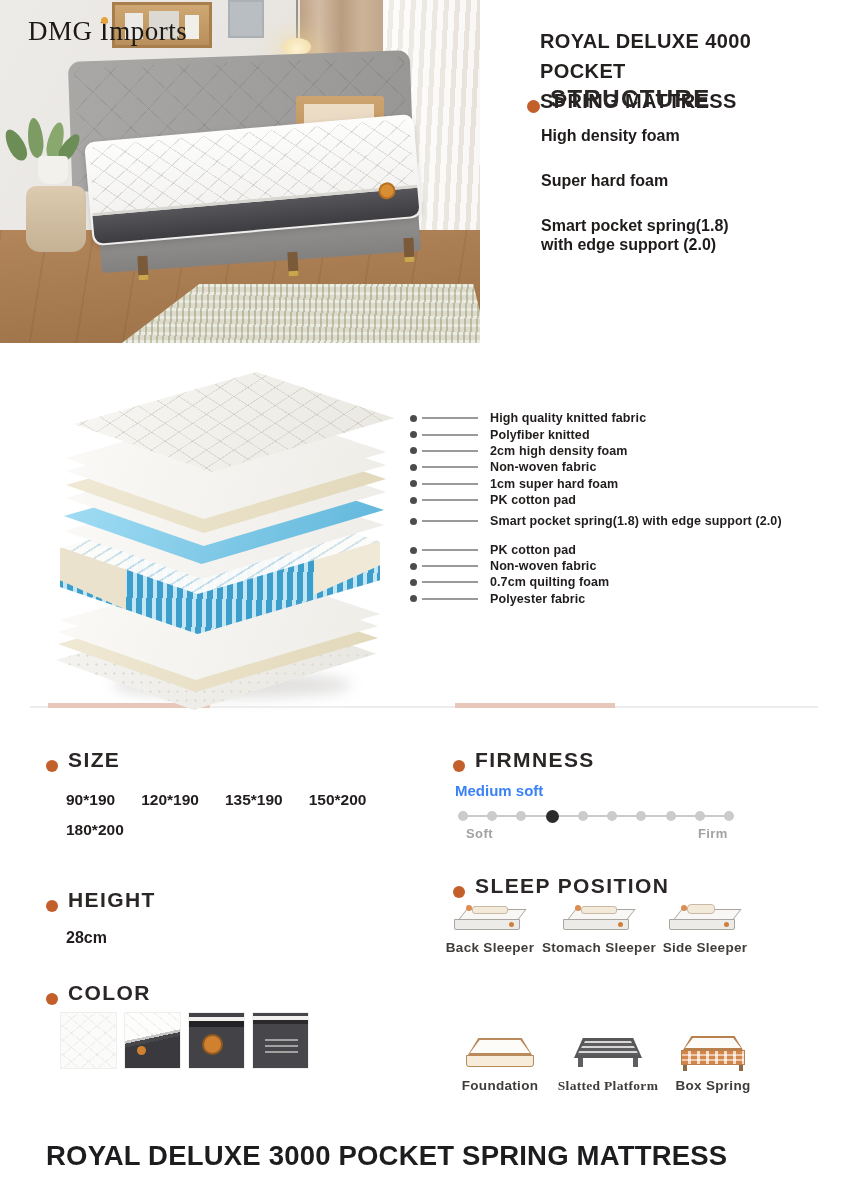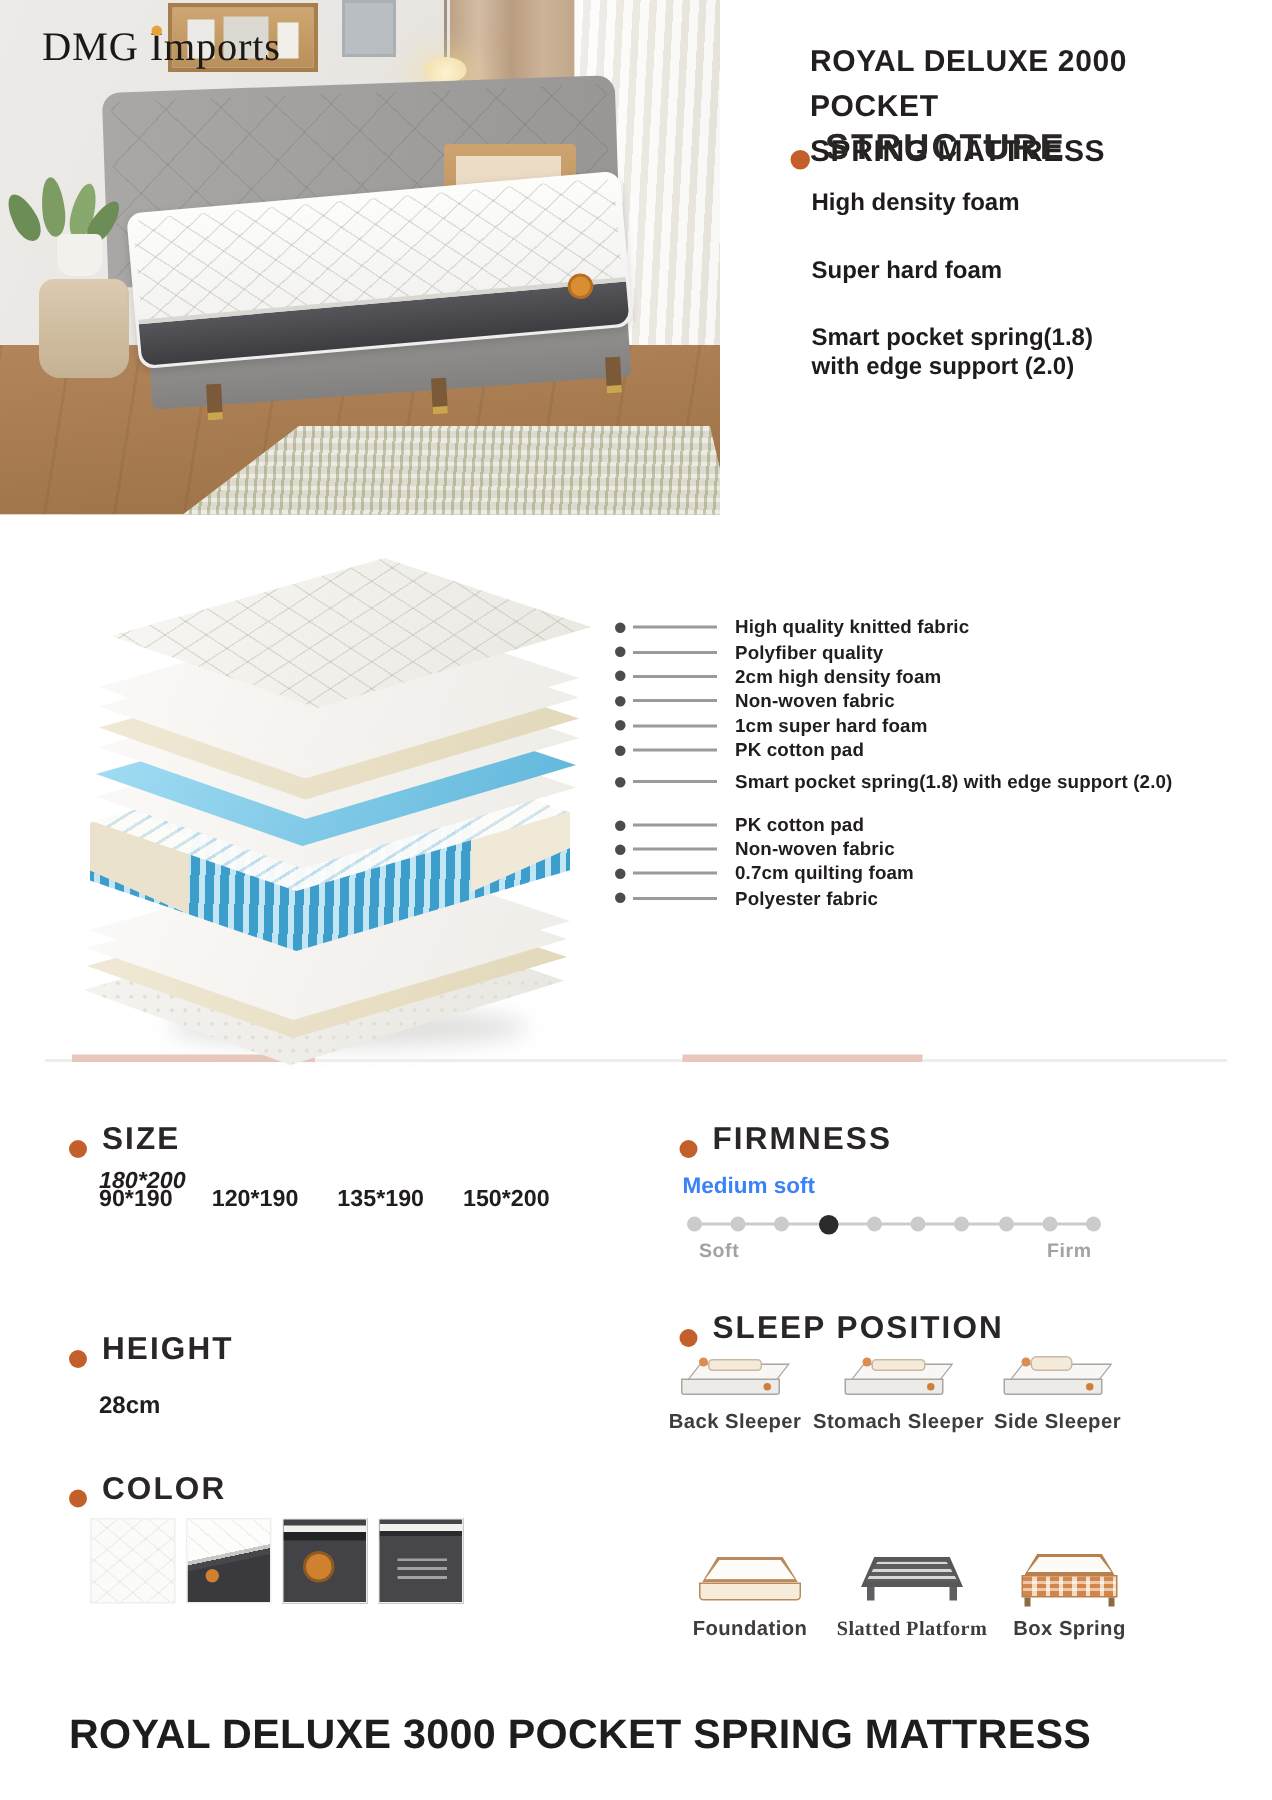--- a/index.html
+++ b/index.html
@@ -123,21 +123,21 @@
   .divider-line{position:absolute;left:30px;top:706px;width:788px;height:2px;background:#efedeb;}
   .divider-salmon{position:absolute;top:703px;height:5px;background:var(--divider-salmon,#e7c7ba);}
   .ds1{left:48px;width:162px;} .ds2{left:455px;width:160px;}
 
   
   .sz-head{left:46px;top:748px;} .fi-head{left:453px;top:748px;}
   .he-head{left:46px;top:888px;} .sp-head{left:453px;top:874px;}
   .co-head{left:46px;top:981px;} .bf-head{left:453px;top:985px;}
   .sec-title{font-size:21px;}
   .size-row{position:absolute;left:66px;display:flex;gap:26px;font-size:15.5px;font-weight:700;color:#201d1c;}
-  .size-r1{top:791px;} .size-r2{top:779px;font-style:italic;}
+  .size-r1{top:791px;} .size-r2{top:821px;}
   .height-value{position:absolute;left:66px;top:929px;font-size:16px;font-weight:700;color:#201d1c;}
 
   .firm-value{position:absolute;left:455px;top:782px;font-size:15px;font-weight:700;color:#3b82f6;}
   .firm-scale{position:absolute;left:458px;top:809px;width:276px;height:14px;}
   .firm-track{position:absolute;left:5px;right:5px;top:6px;height:2px;background:var(--firmness-inactive,#cbcbcb);}
   .firm-dots{position:absolute;inset:0;display:flex;justify-content:space-between;align-items:center;}
   .f-dot{width:10px;height:10px;border-radius:50%;background:var(--firmness-inactive,#cbcbcb);}
   .f-dot.active{width:13px;height:13px;background:var(--firmness-active,#2b2b2b);}
   .firm-minmax{position:absolute;top:826px;font-size:13px;font-weight:700;color:#a3a2a1;letter-spacing:.4px;}
   .fm-soft{left:466px;} .fm-firm{left:698px;}
@@ -237,21 +237,21 @@
         <div class="badge-dot"></div>
       </div>
     </div>
     <div class="logo">
       <span class="logo-dot"></span>
       <span>DMG Imports</span>
     </div>
   </div>
 
   <div class="title-block">
-    <div>ROYAL DELUXE 2000 POCKET</div>
+    <div>ROYAL DELUXE 4000 POCKET</div>
     <div>SPRING MATTRESS</div>
   </div>
   <div class="sec-head structure-head" style="left:527px;top:85px;">
     <span class="sec-dot"></span>
     <span class="sec-title">STRUCTURE</span>
   </div>
   <div class="structure-items">
     <div class="st-item">High density foam</div>
     <div class="st-item">Super hard foam</div>
     <div class="st-item">Smart pocket spring(1.8)
@@ -280,21 +280,21 @@
 
   <div class="callout-group cg-a">
     <div class="callout-row">
         <span class="c-dot"></span>
         <span class="c-line"></span>
         <span class="c-label">High quality knitted fabric</span>
       </div>
     <div class="callout-row">
         <span class="c-dot"></span>
         <span class="c-line"></span>
-        <span class="c-label">Polyfiber quality</span>
+        <span class="c-label">Polyfiber knitted</span>
       </div>
     <div class="callout-row">
         <span class="c-dot"></span>
         <span class="c-line"></span>
         <span class="c-label">2cm high density foam</span>
       </div>
     <div class="callout-row">
         <span class="c-dot"></span>
         <span class="c-line"></span>
         <span class="c-label">Non-woven fabric</span>

